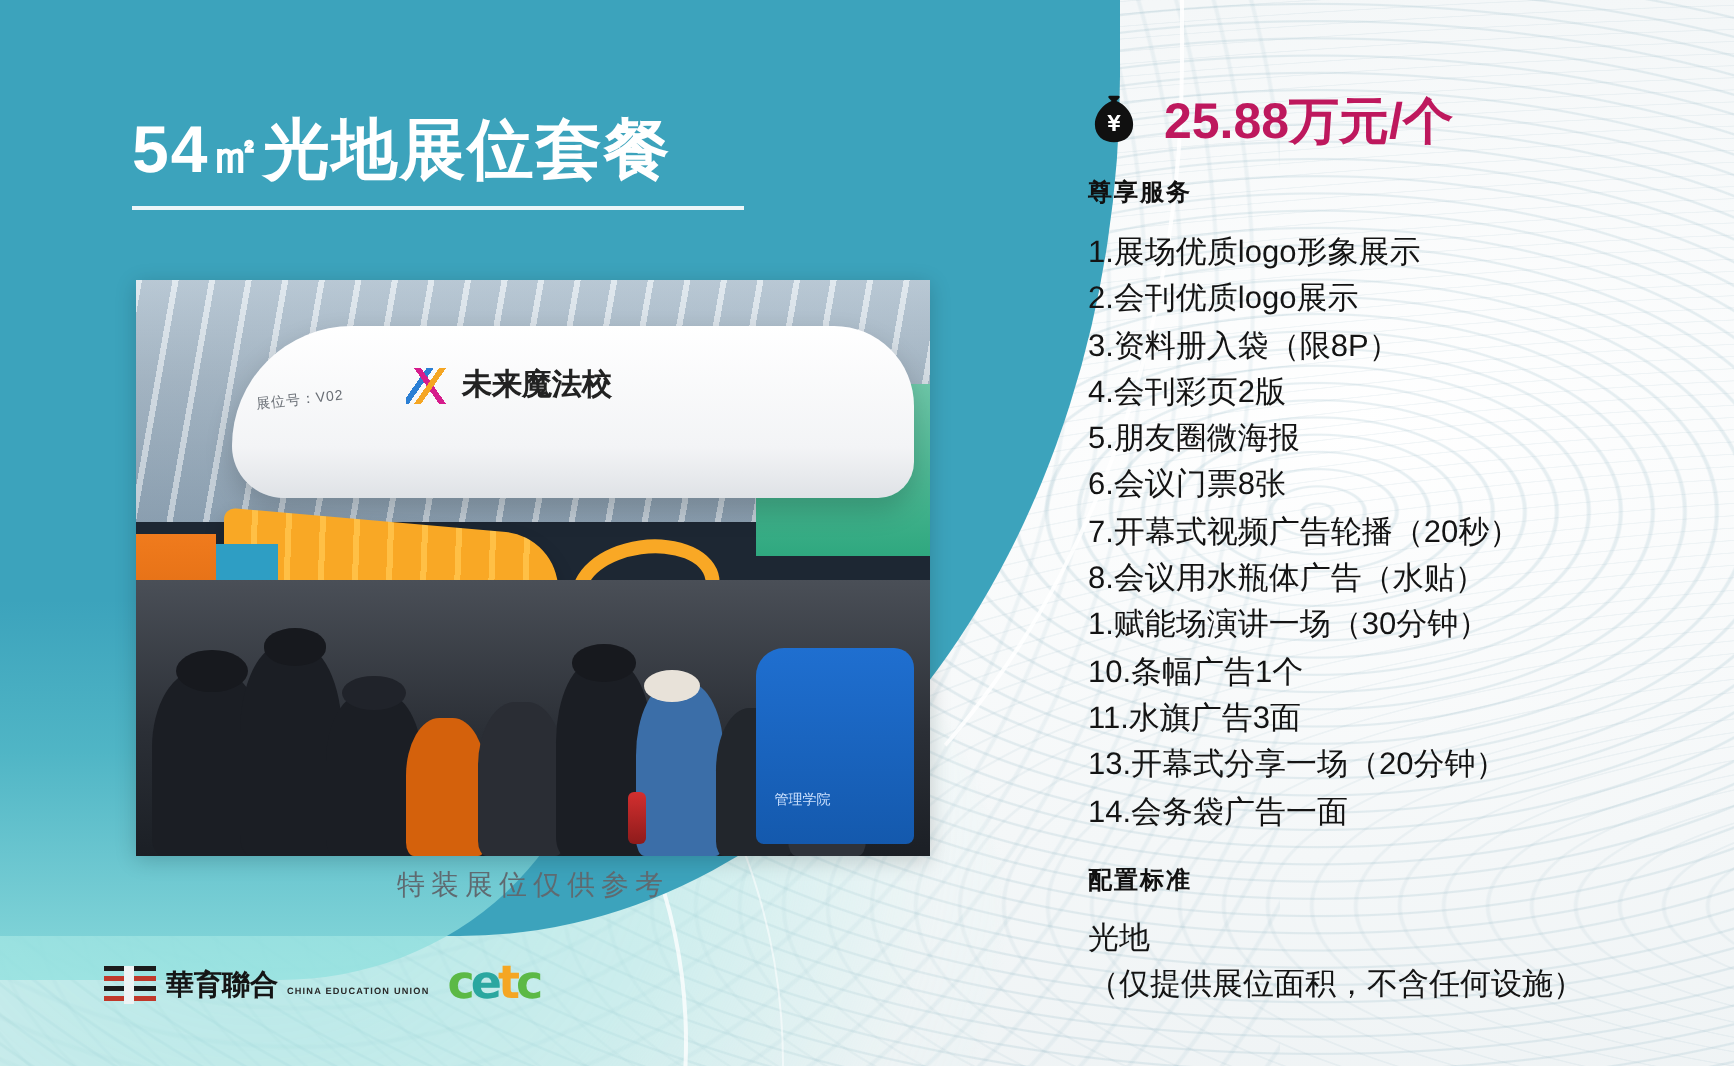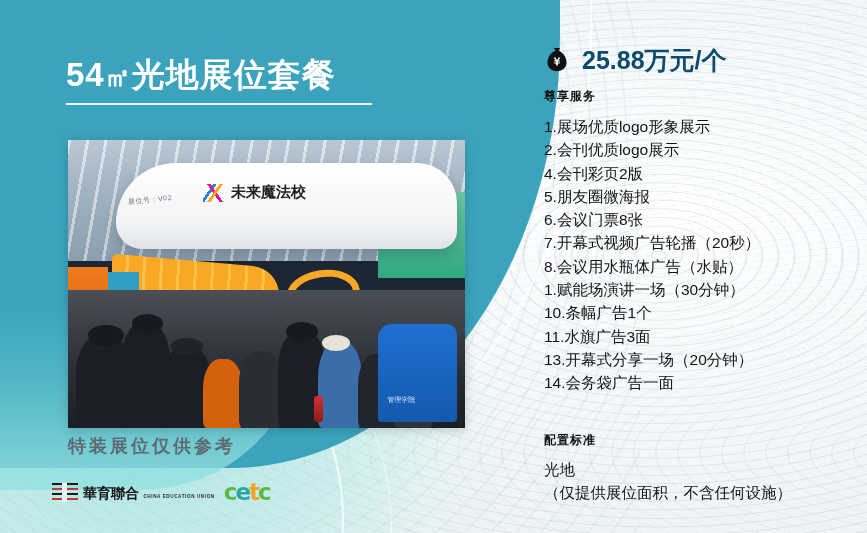--- a/index.html
+++ b/index.html
@@ -234,25 +234,25 @@
     background:linear-gradient(180deg,#f07b1d,#d4610c);
   }
   .ph-teal-panel{
     position:absolute;left:10%;top:46%;width:8%;height:16%;
     background:#2e9ec4;
   }
 
   
   .caption{
     position:absolute;left:68px;top:434px;width:397px;
-    text-align:left;
+    text-align:center;
     color:#5f6a70;
-    font-size:18px;
+    font-size:14px;
     letter-spacing:3px;
-    font-weight:bold;
+    font-weight:normal;
   }
 
   
   .logos{
     position:absolute;left:52px;top:481px;
     display:flex;align-items:center;gap:9px;
   }
   .logo-hy{display:flex;align-items:center;gap:5px;}
   .logo-hy-mark{
     width:26px;height:19px;
@@ -292,21 +292,21 @@
     position:absolute;left:542px;top:0;width:325px;height:533px;
   }
   .price-row{
     position:absolute;left:0;top:44px;
     display:flex;align-items:center;gap:10px;
   }
   .moneybag{
     width:30px;height:30px;position:relative;flex:none;
   }
   .price-text{
-    font-size:25px;font-weight:bold;color:#0c4a6e;letter-spacing:0px;
+    font-size:25px;font-weight:bold;color:#be185d;letter-spacing:0px;
     white-space:nowrap;
   }
   .sec-title{
     position:absolute;left:2px;
     font-size:12px;font-weight:bold;color:#111;letter-spacing:1px;
   }
   .sec-title.s1{top:88px;}
   .sec-title.s2{top:432px;}
   .svc-list{
     position:absolute;left:2px;top:115px;width:320px;
@@ -418,20 +418,21 @@
         </svg>
       </span>
       <span class="price-text">25.88万元/个</span>
     </div>
 
     <div class="sec-title s1">尊享服务</div>
 
     <ul class="svc-list">
       <li>1.展场优质logo形象展示</li>
       <li>2.会刊优质logo展示</li>
+      <li>3.资料册入袋（限8P）</li>
       <li>4.会刊彩页2版</li>
       <li>5.朋友圈微海报</li>
       <li>6.会议门票8张</li>
       <li>7.开幕式视频广告轮播（20秒）</li>
       <li>8.会议用水瓶体广告（水贴）</li>
       <li>1.赋能场演讲一场（30分钟）</li>
       <li>10.条幅广告1个</li>
       <li>11.水旗广告3面</li>
       <li>13.开幕式分享一场（20分钟）</li>
       <li>14.会务袋广告一面</li>

